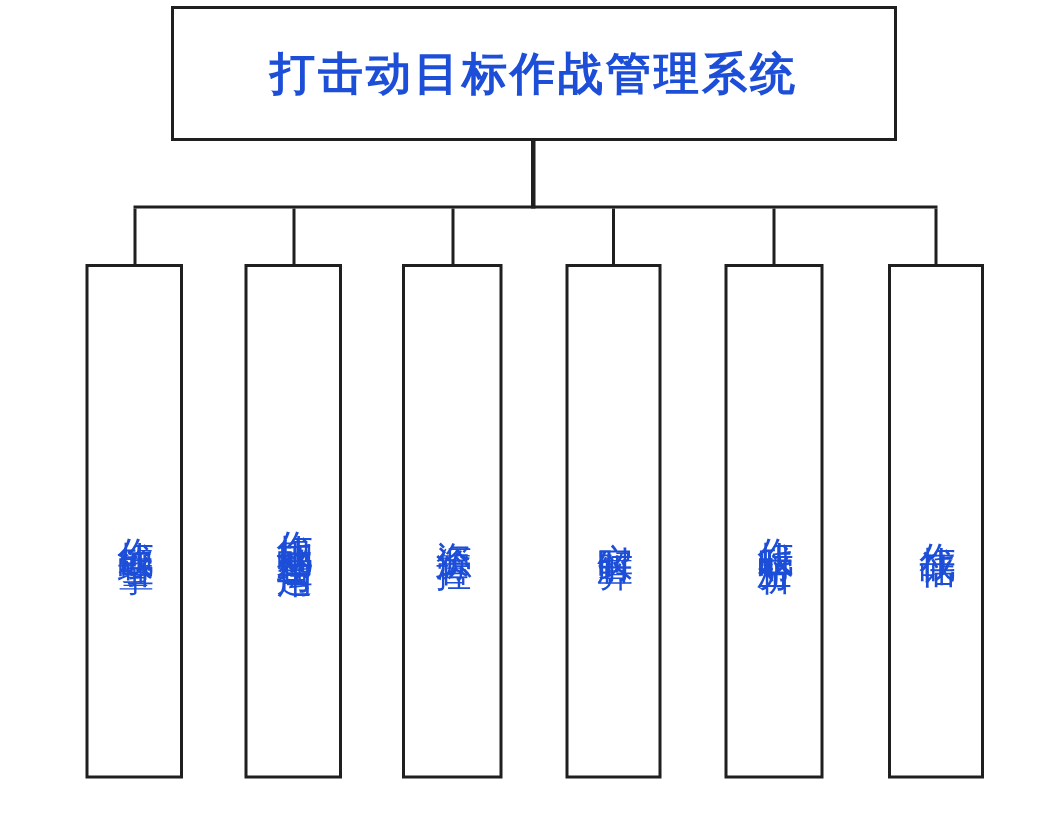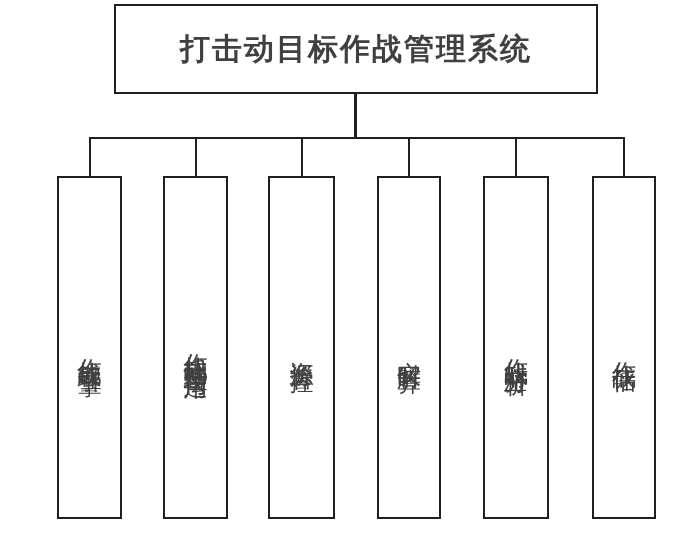--- a/index.html
+++ b/index.html
@@ -3,21 +3,21 @@
 <meta charset="utf-8">
 <style>
   * { margin: 0; padding: 0; box-sizing: border-box; }
   html, body { background: #ffffff; }
   .canvas {
     position: relative;
     width: 699px;
     height: 543px;
     background: #ffffff;
     font-family: "Liberation Sans", "DejaVu Sans", sans-serif;
-    color: #404040;
+    color: #1d4ed8;
     overflow: hidden;
   }
 
   
   .root-box {
     position: absolute;
     left: 114px; top: 4px;
     width: 484px; height: 90px;
     border: 2px solid #1f1f1f;
     background: #ffffff;

